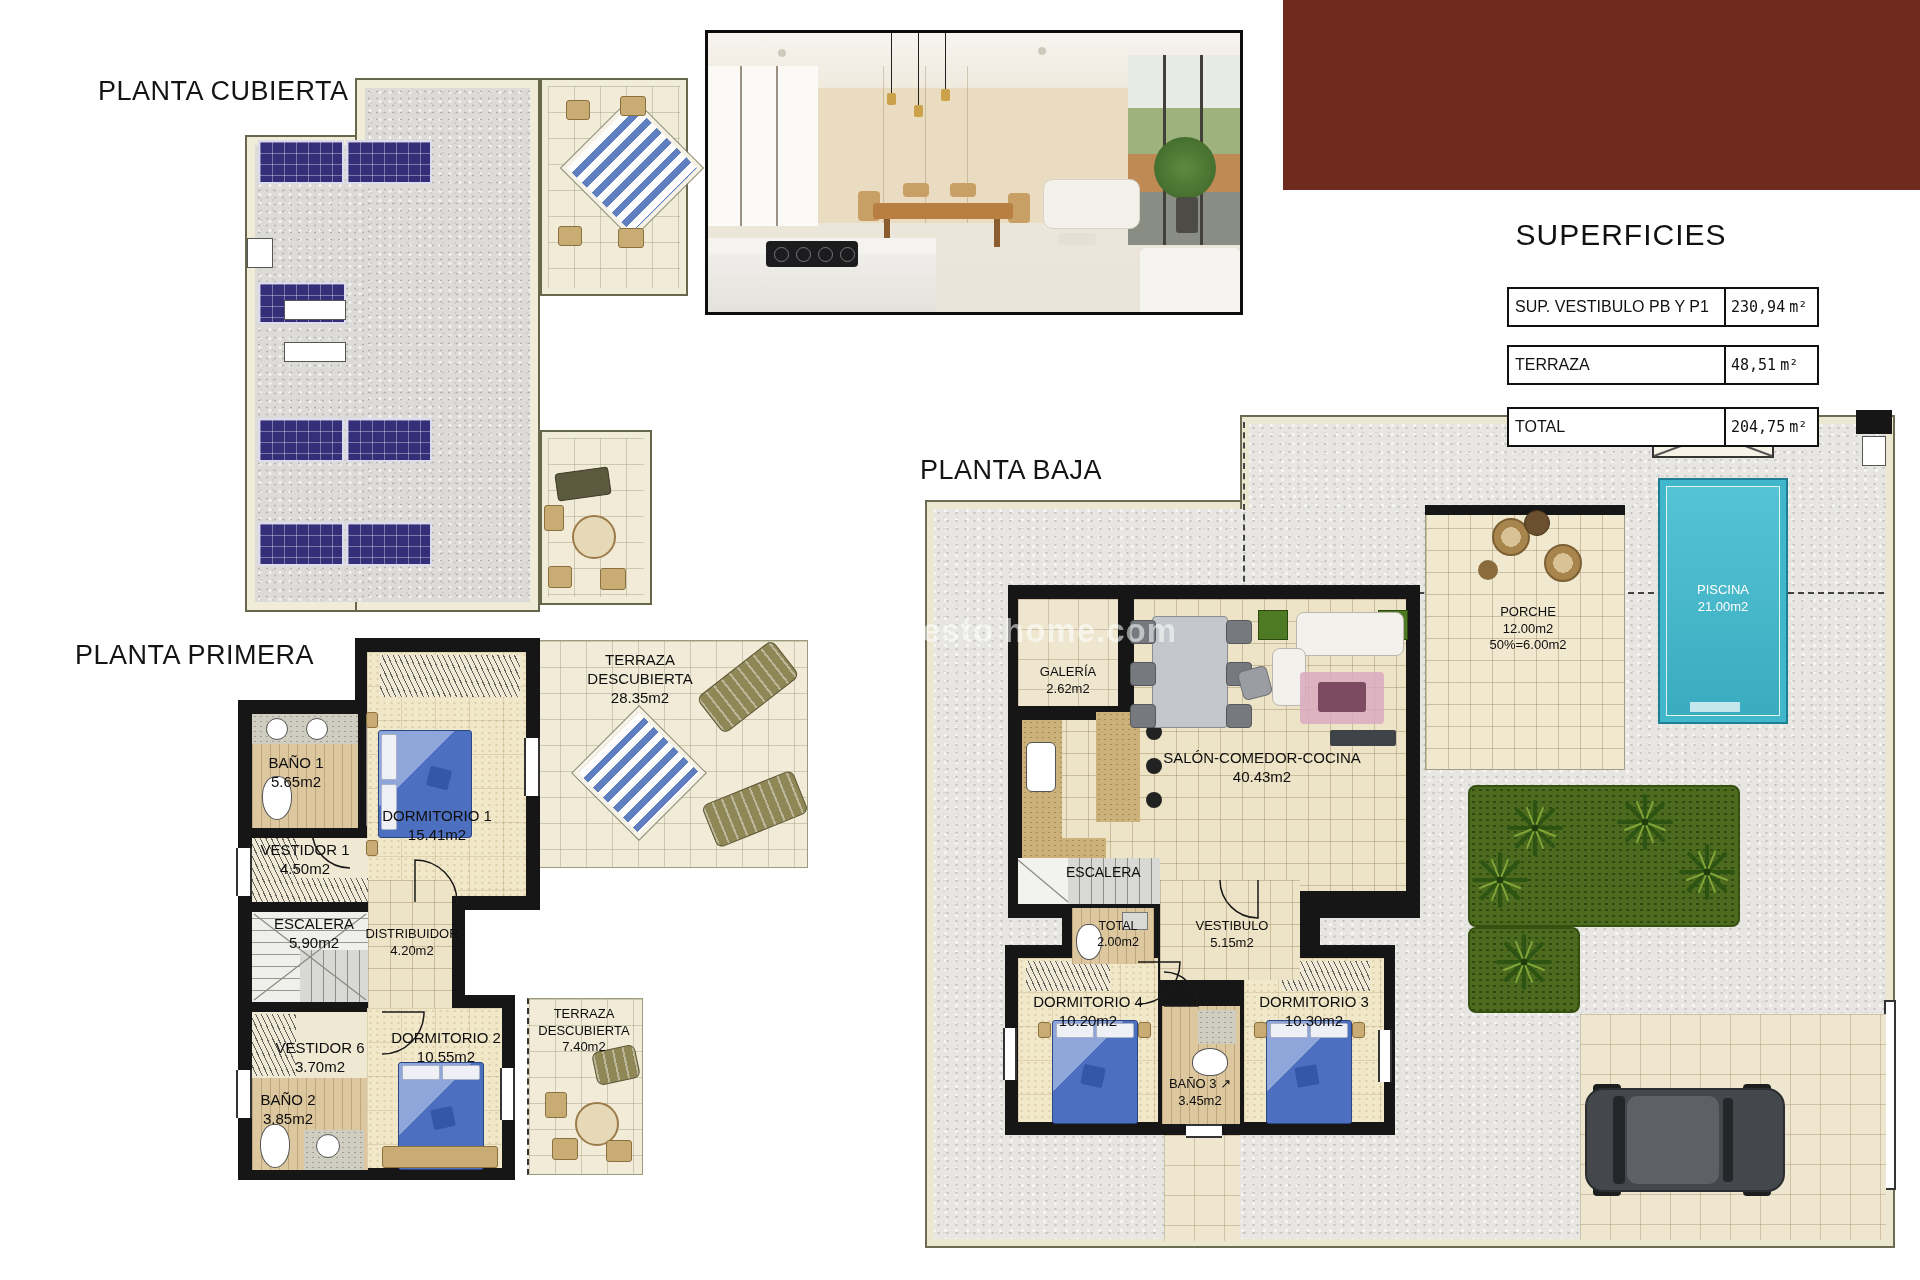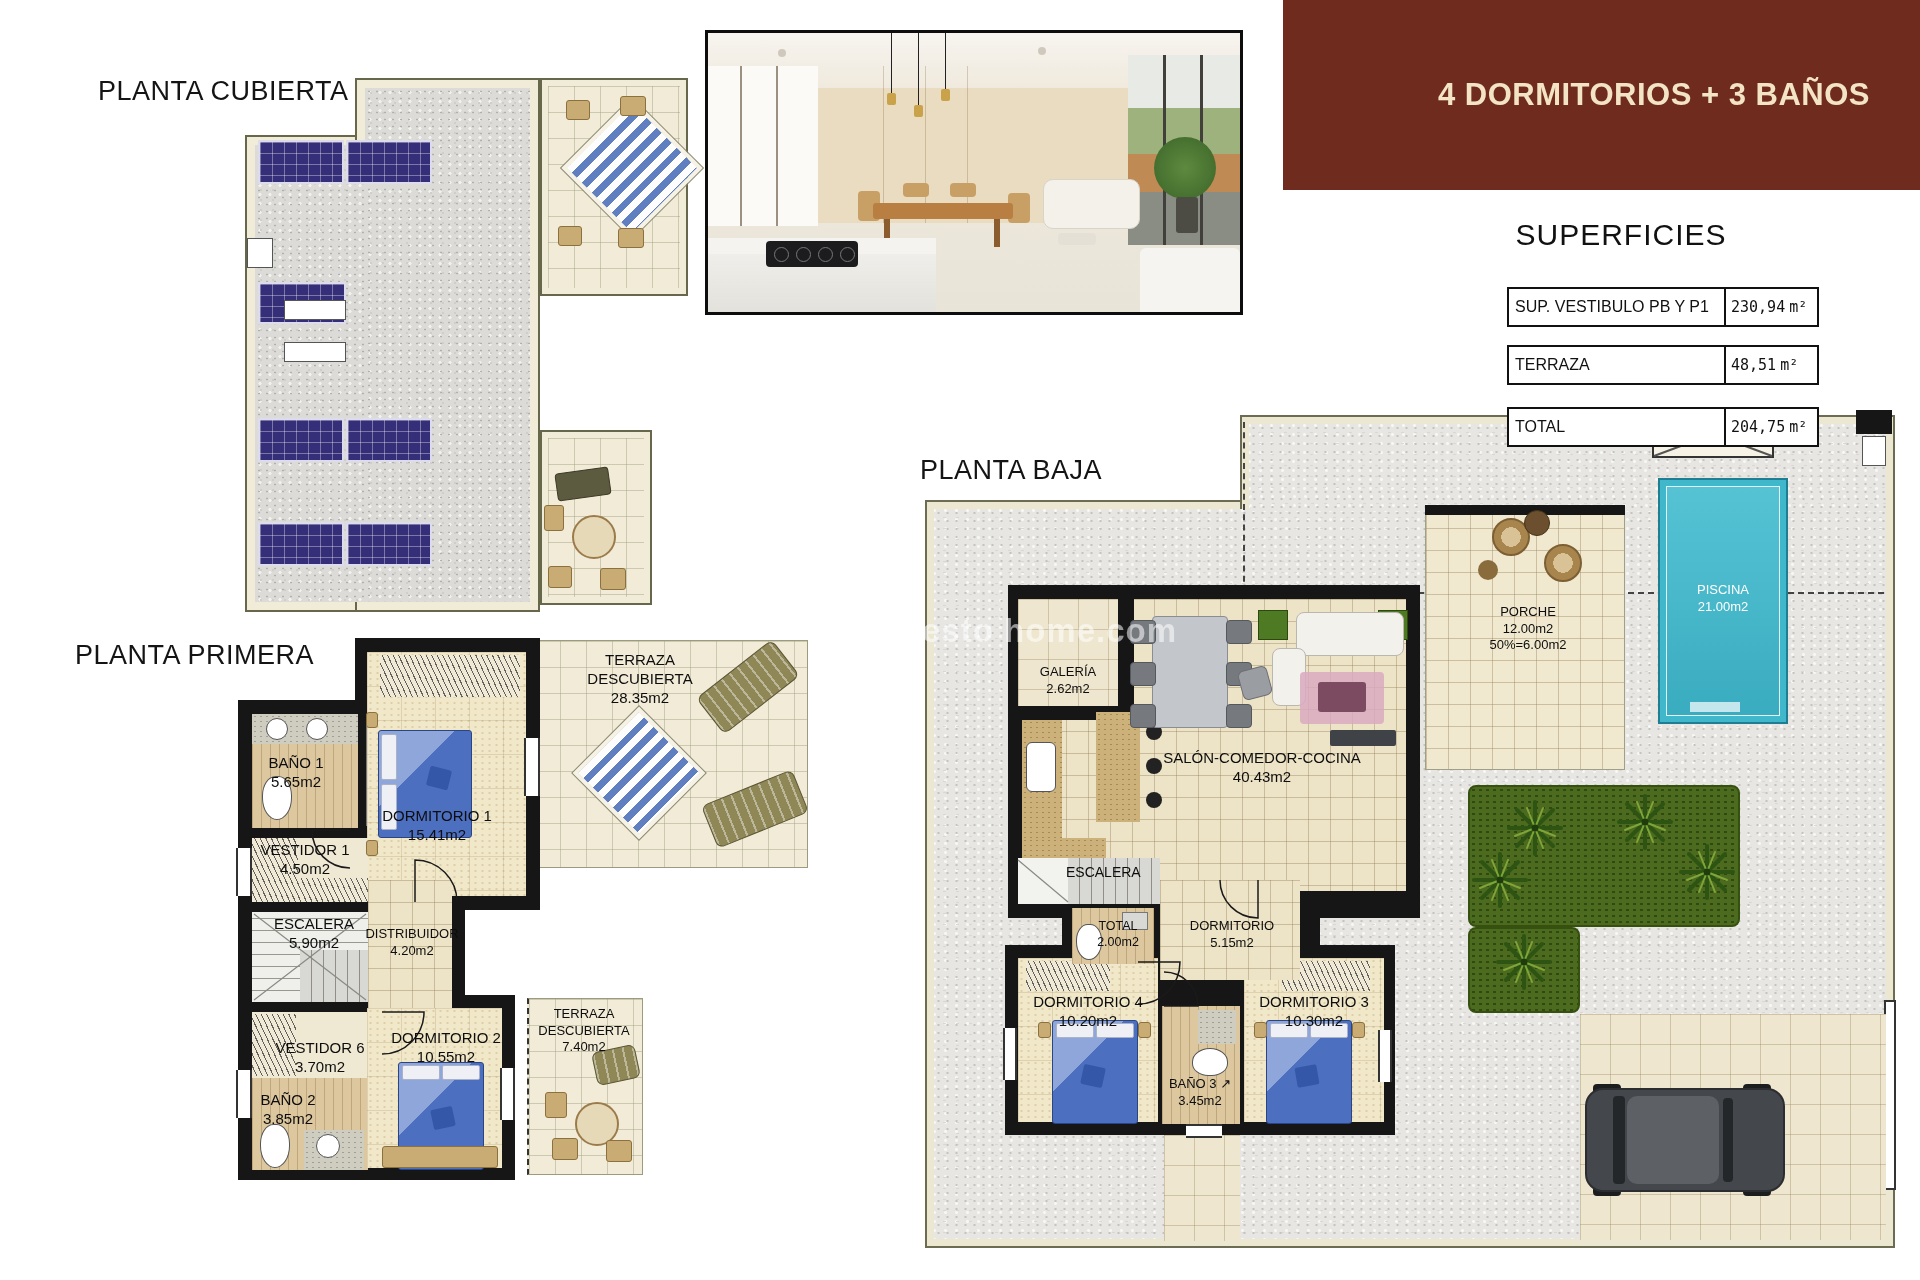--- a/index.html
+++ b/index.html
@@ -44,21 +44,20 @@
   .suprow .sl{flex:1;display:flex;align-items:center;padding-left:6px;font-size:16px;color:#111;}
   .suprow .sv{width:86px;border-left:2px solid #111;display:flex;align-items:center;padding-left:5px;font-family:"DejaVu Sans Mono",monospace;font-size:15px;color:#111;gap:4px;}
   #watermark{position:absolute;left:922px;top:612px;font-size:33px;font-weight:bold;letter-spacing:1px;color:rgba(255,255,255,.55);z-index:7;}
   .poolLbl{color:#fff;}
   svg.overlay{position:absolute;left:0;top:0;z-index:6;pointer-events:none;}
 </style>
 </head>
 <body>
 
 <div id="banner">
-  <div class="b1">4 DORMITORIOS + 3 BAÑOS</div>
 </div>
 
 <div class="abs" style="left:1470px;top:218px;width:302px;text-align:center;font-size:30px;letter-spacing:1px;color:#111;z-index:9;">SUPERFICIES</div>
 <div class="suprow" style="top:287px;">
   <div class="sl">SUP. VESTIBULO PB Y P1</div>
   <div class="sv">
       <span>230,94</span>
       <span>m²</span>
     </div>
 </div>
@@ -354,21 +353,21 @@
 <div class="lbl" style="left:1262px;top:748px;">
     <div>SALÓN-COMEDOR-COCINA</div>
     <div>40.43m2</div>
   </div>
 <div class="lbl s14" style="left:1066px;top:864px;transform:none;text-align:left;">ESCALERA</div>
 <div class="lbl s12" style="left:1118px;top:918px;">
     <div>TOTAL</div>
     <div>2.00m2</div>
   </div>
 <div class="lbl s13" style="left:1232px;top:918px;">
-    <div>DORMITORIO</div>
+    <div>VESTIBULO</div>
     <div>5.15m2</div>
   </div>
 <div class="lbl" style="left:1088px;top:992px;">
     <div>DORMITORIO 4</div>
     <div>10.20m2</div>
   </div>
 <div class="lbl s13" style="left:1200px;top:1076px;">
     <div><span>BAÑO 3</span> <span>↗</span></div>
     <div>3.45m2</div>
   </div>

